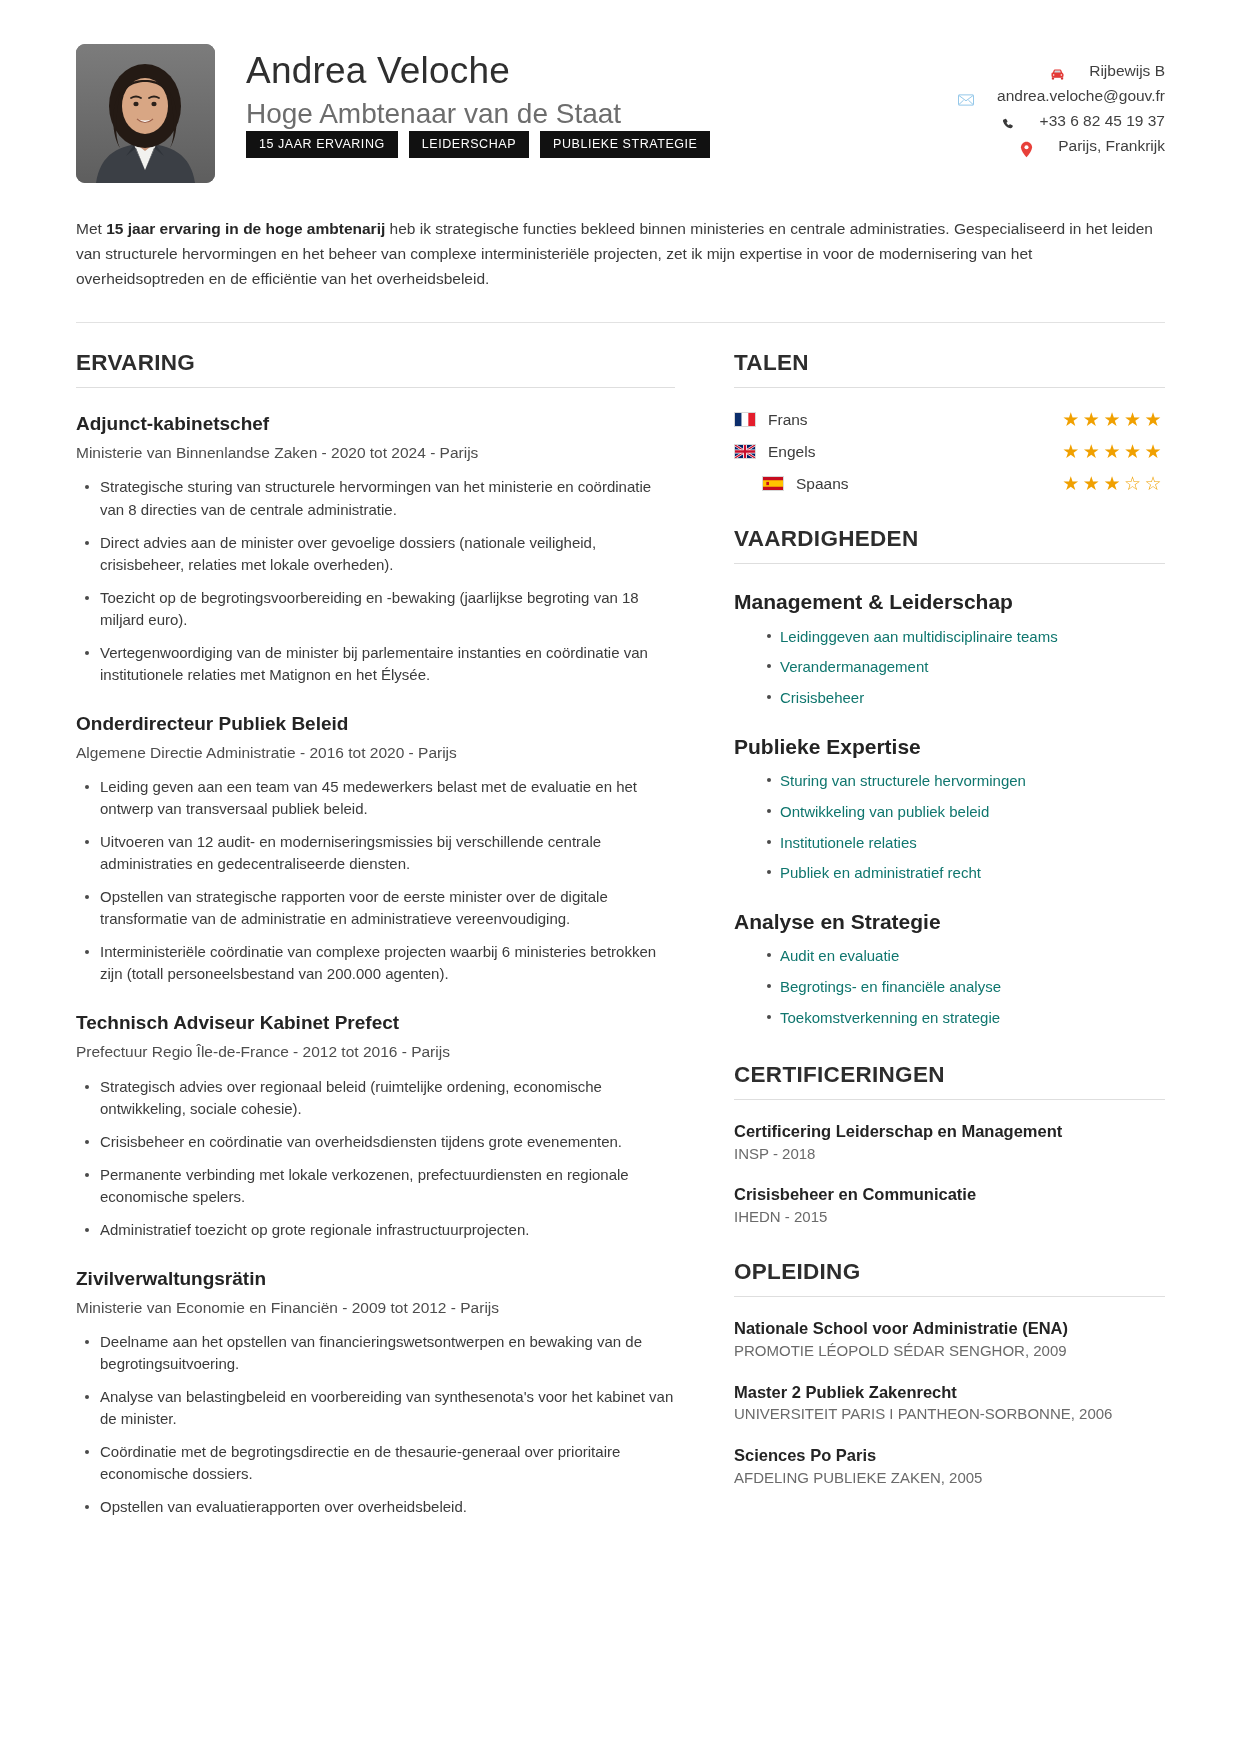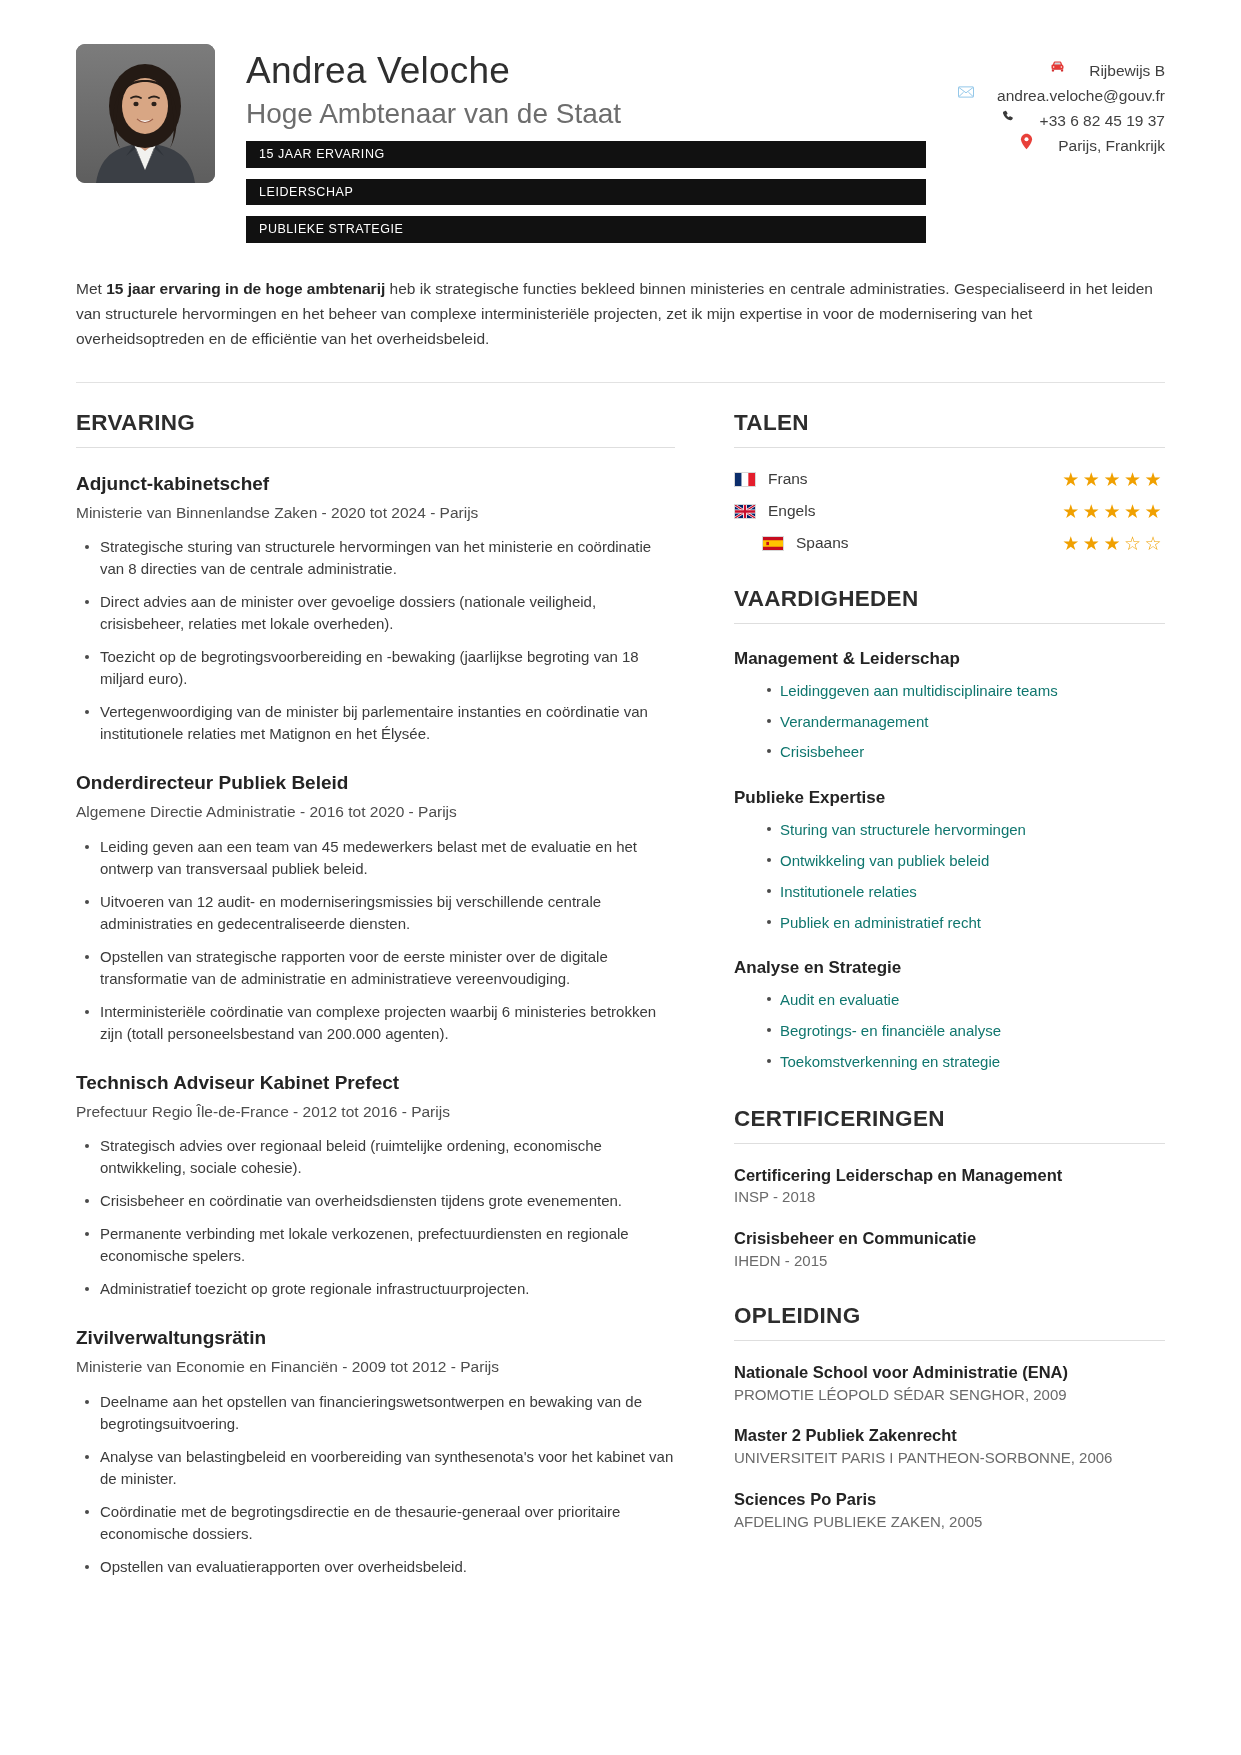--- a/index.html
+++ b/index.html
@@ -57,22 +57,21 @@
   .jobtitle {
     font-size: 28px;
     font-weight: 400;
     color: #6d6d6d;
     line-height: 1.2;
     margin: 6px 0 0 0;
   }
   .tags {
     display: flex;
     gap: 11px;
-    margin-top: 10px;
-    flex-direction: column;
+    margin-top: 0;
   }
   .tag {
     background: #111111;
     color: #ffffff;
     font-size: 12.5px;
     letter-spacing: 0.55px;
     padding: 7px 13px 7px 13px;
     line-height: 1;
     white-space: nowrap;
   }
@@ -81,21 +80,21 @@
     flex: 0 0 auto;
     text-align: right;
     padding-top: 14px;
     font-size: 15.5px;
     color: #3f3f3f;
     line-height: 1.62;
   }
   .contact-row {
     display: flex;
     justify-content: flex-end;
-    align-items: flex-start;
+    align-items: flex-end;
     gap: 23px;
     white-space: nowrap;
   }
   .cicon {
     display: inline-flex;
     width: 17px;
     height: 17px;
     align-items: center;
     justify-content: center;
     flex: 0 0 17px;
@@ -210,21 +209,21 @@
     letter-spacing: 3.5px;
     font-size: 19px;
     line-height: 1;
     color: #f0a000;
     white-space: nowrap;
   }
 
   
   .skillgroup { margin-top: 24px; }
   .skillgroup-title {
-    font-size: 17px;
+    font-size: 21px;
     font-weight: 700;
     color: #242424;
     margin: 0 0 10px 0;
     line-height: 1.3;
   }
   ul.skills {
     margin: 0;
     padding: 0 0 0 22px;
     list-style: none;
   }

